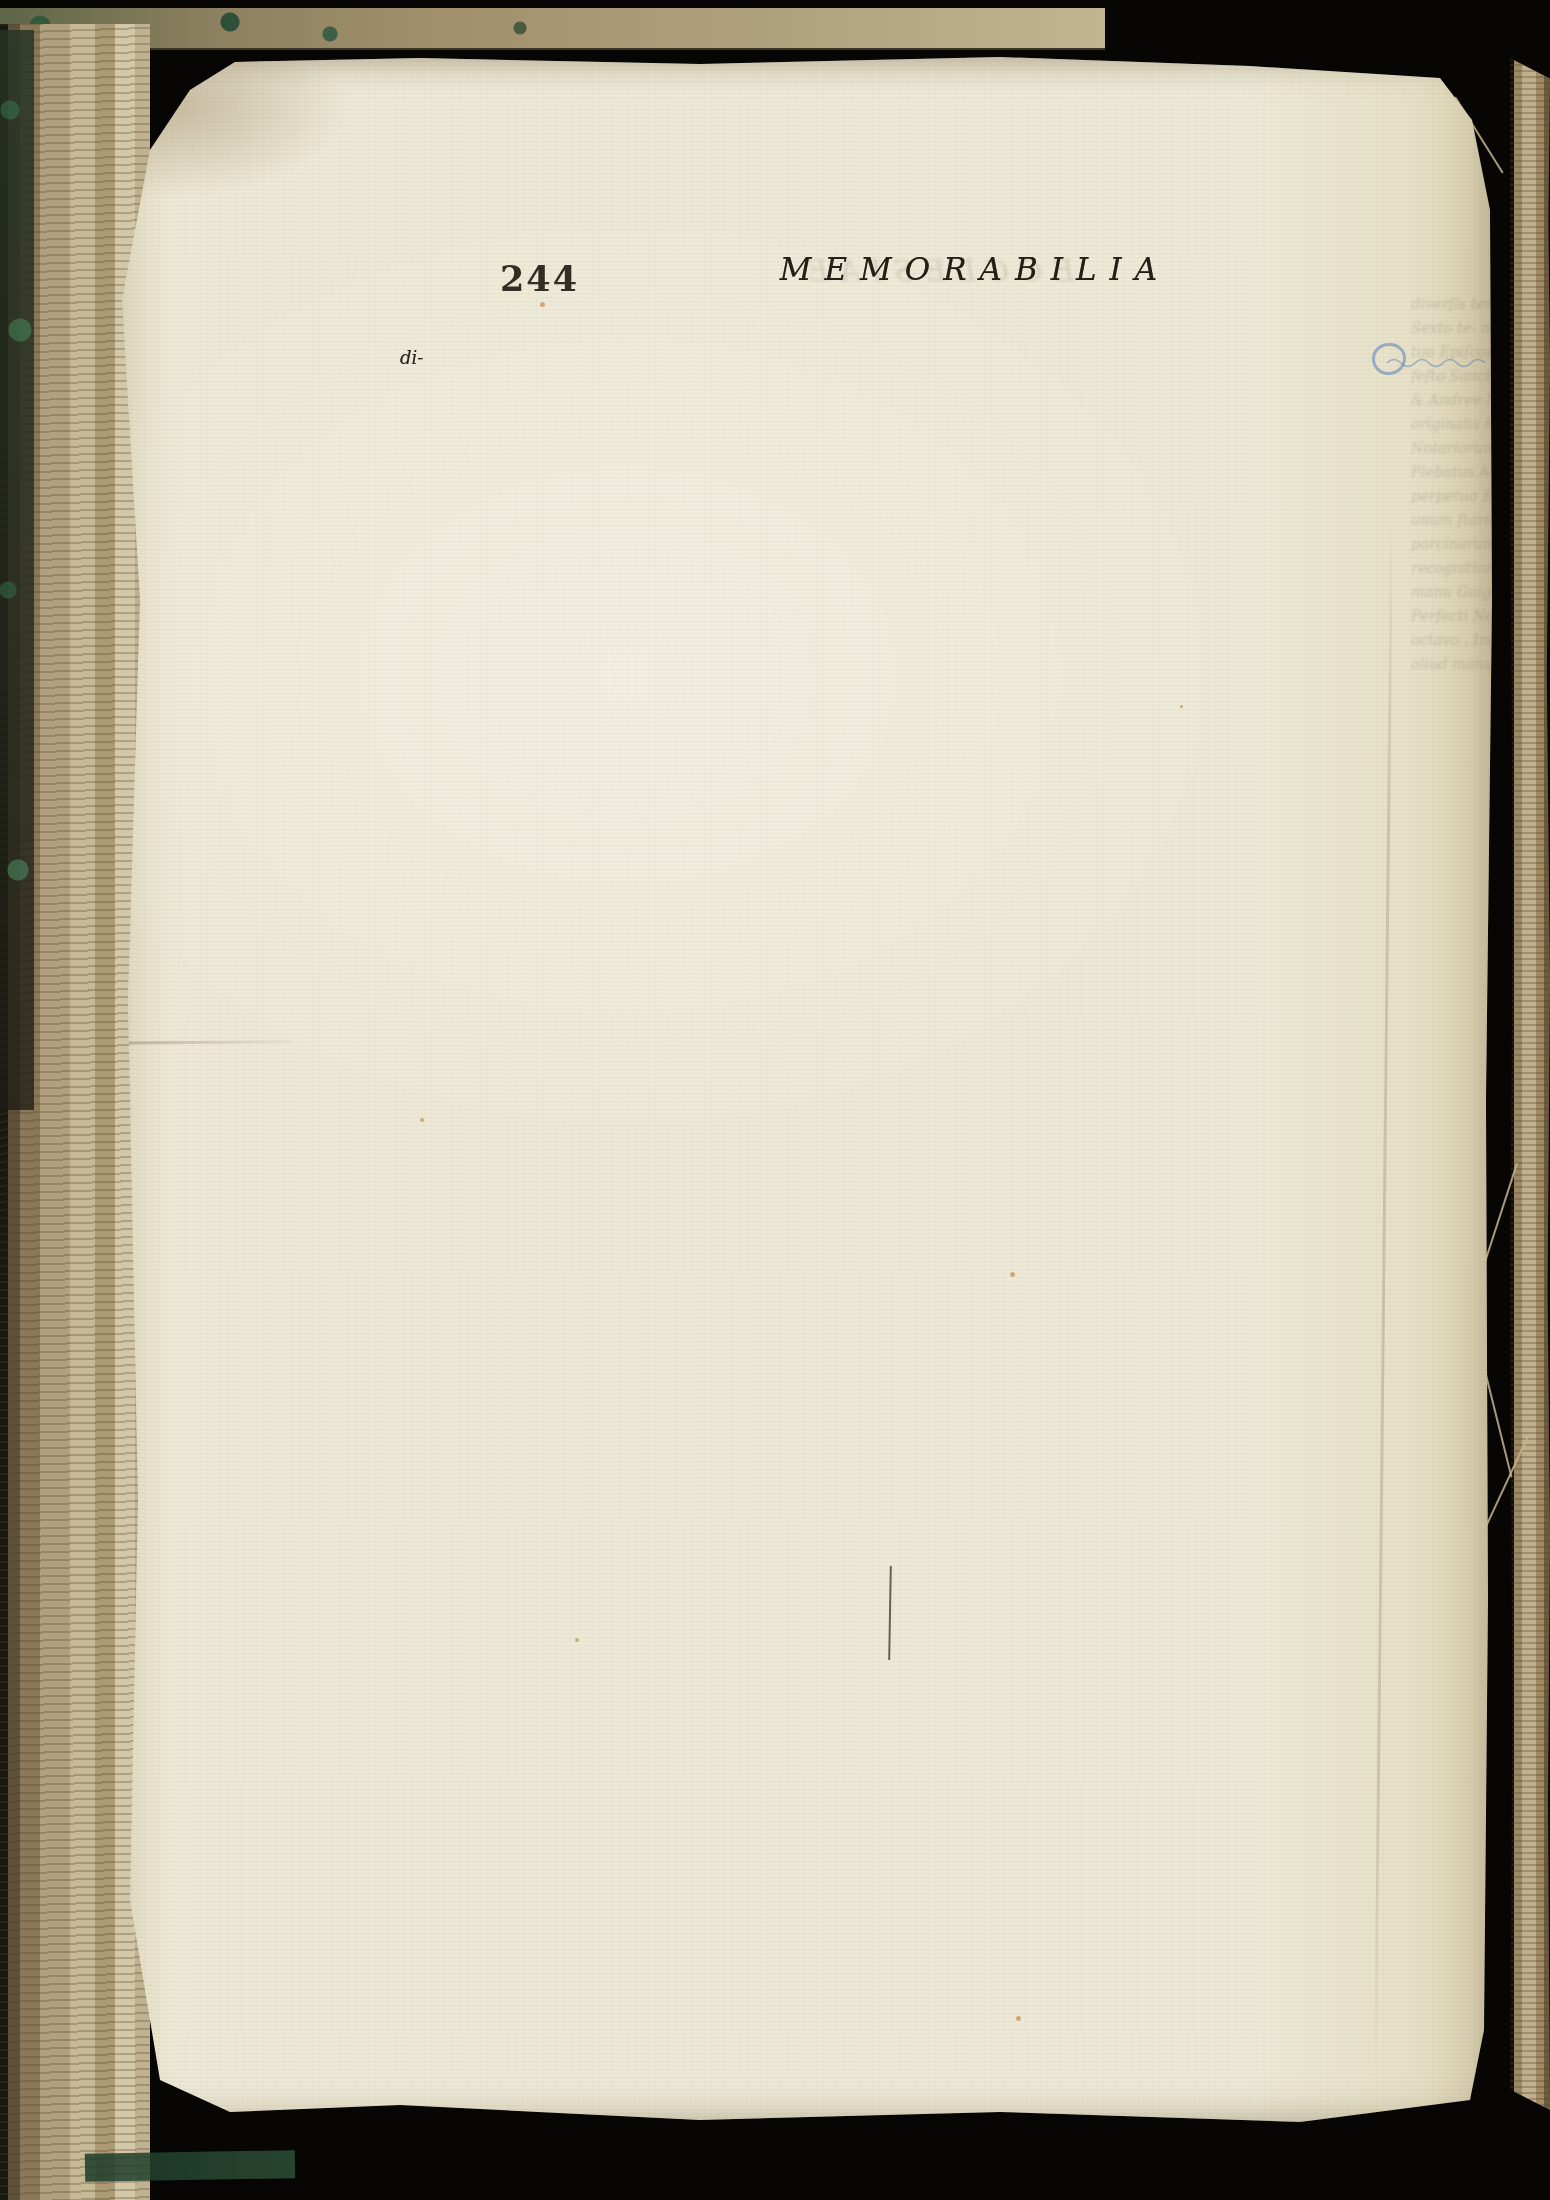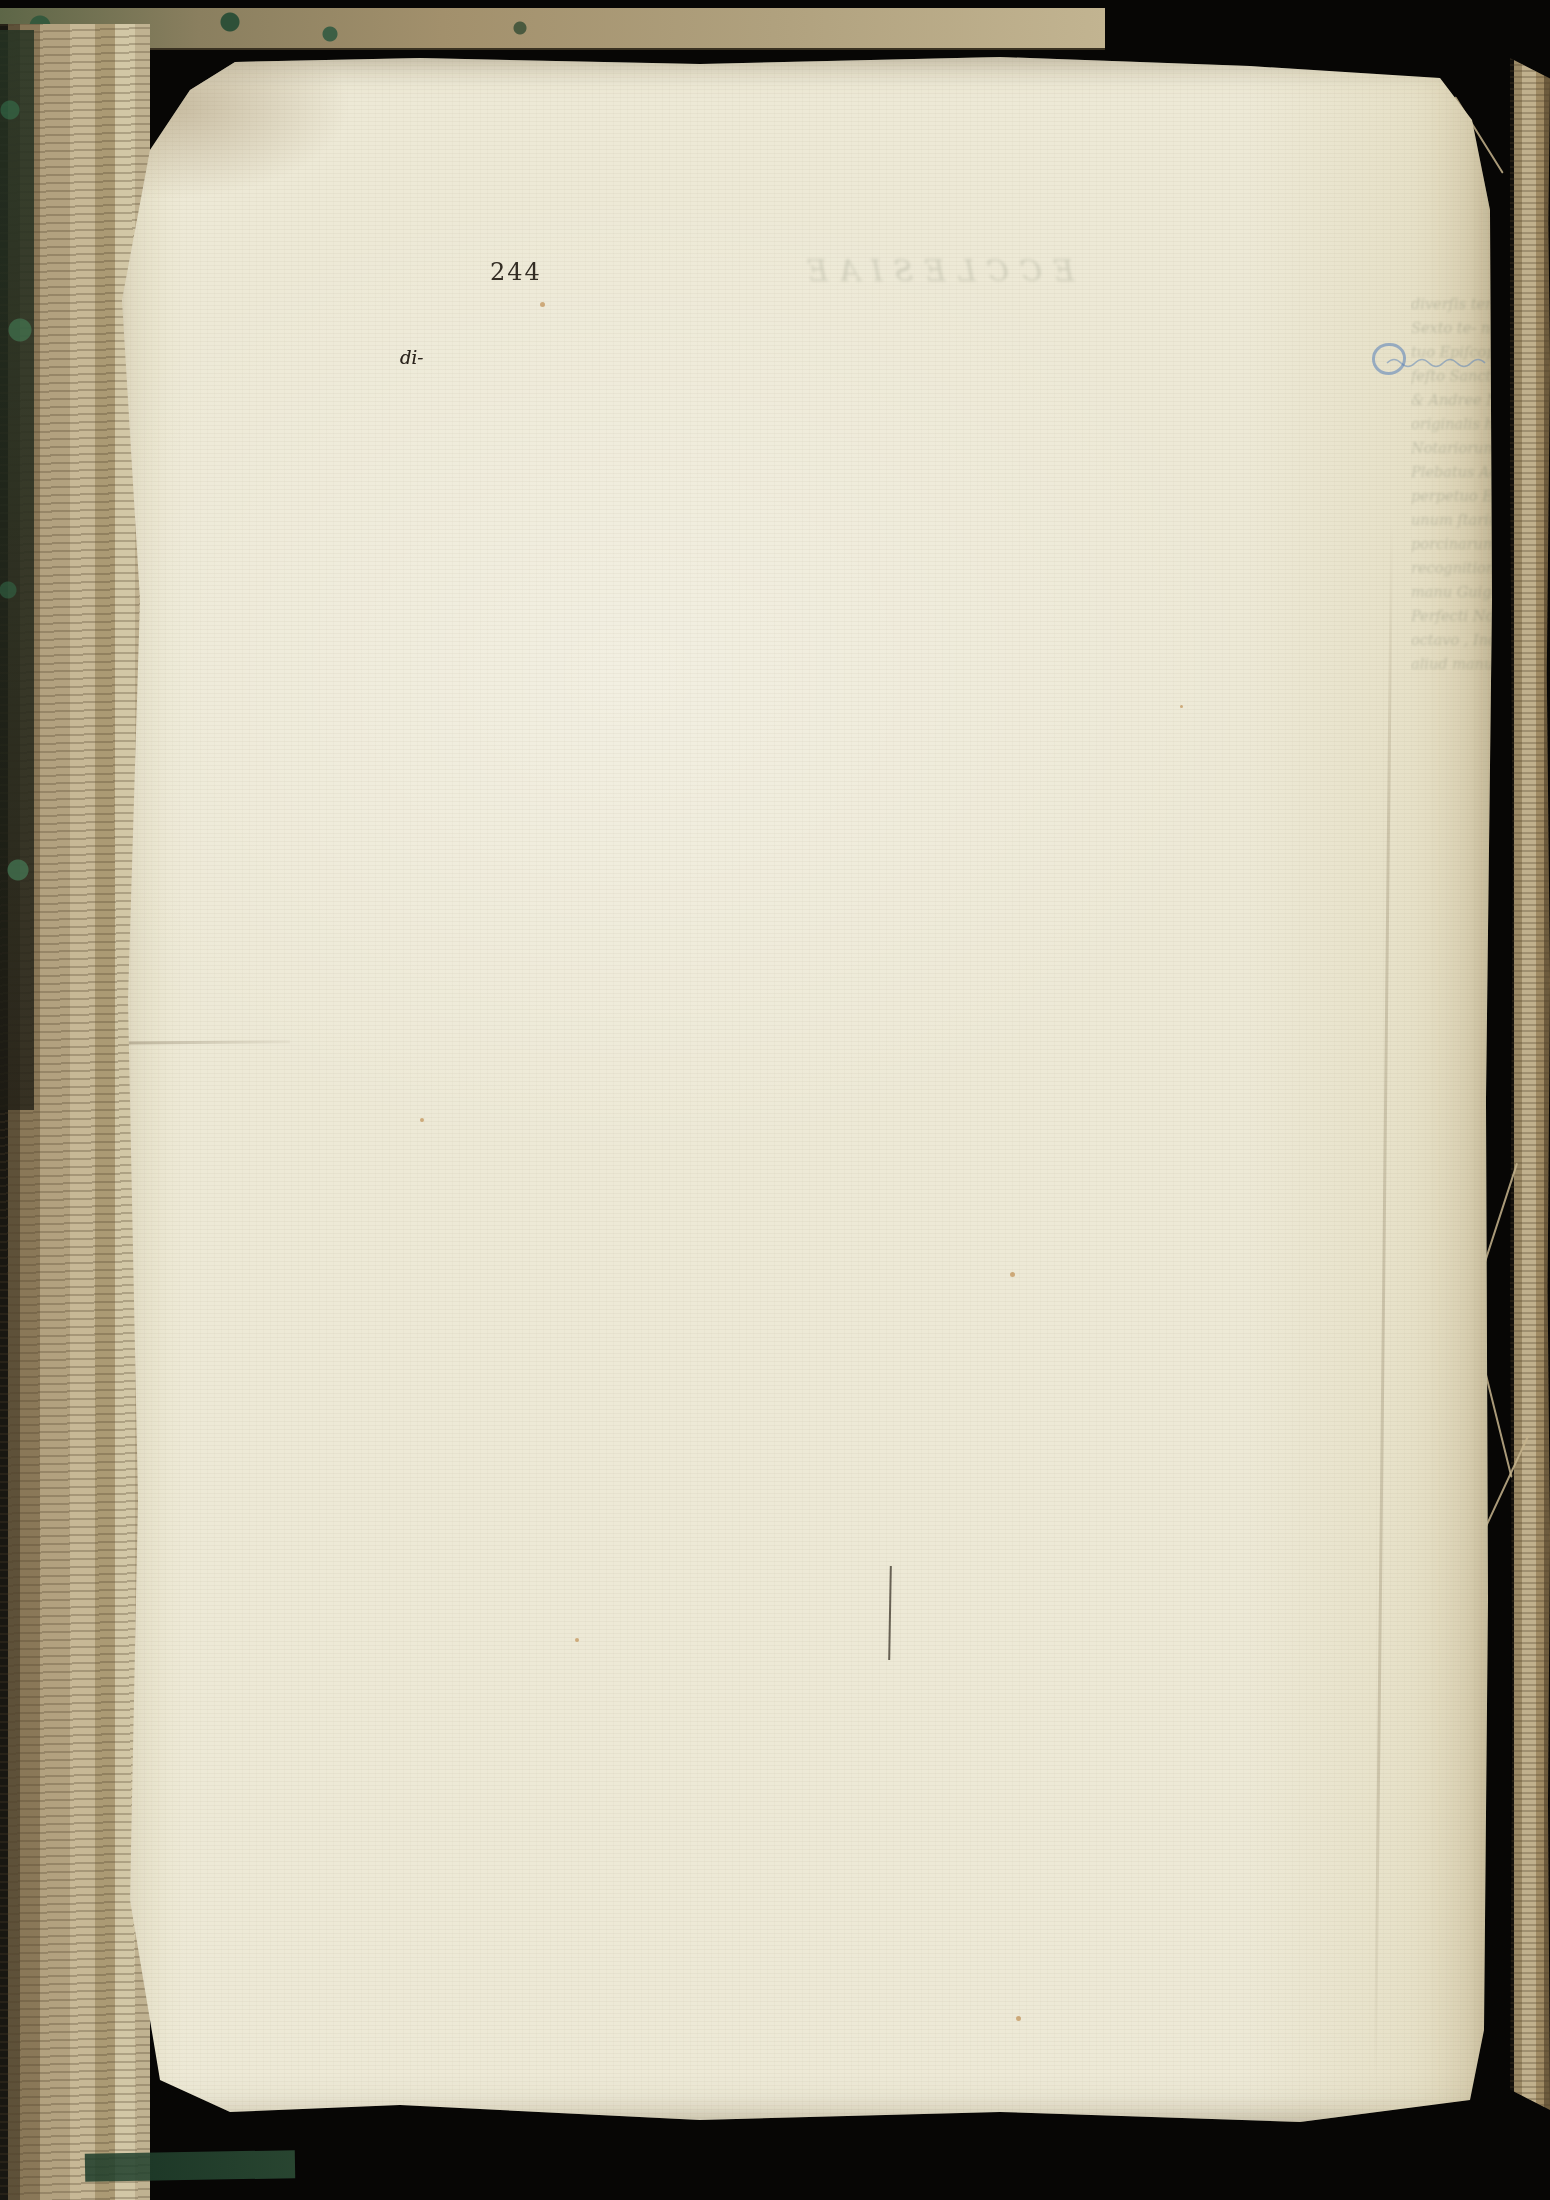--- a/index.html
+++ b/index.html
@@ -87,22 +87,22 @@
     background:linear-gradient(90deg, rgba(110,95,70,.4), rgba(110,95,70,.05));
   }
   .wrinkle{
     left:1287px; top:470px; width:3px; height:1560px; transform:rotate(.6deg);
     background:linear-gradient(180deg, transparent, rgba(120,105,75,.25) 20%, rgba(120,105,75,.25) 80%, transparent);
   }
   .speck{width:5px; height:5px; border-radius:50%; background:#b5772f; opacity:.55;}
 
   
   .pagenum{
-    left:395px; top:206px; font-size:24px; letter-spacing:2px;
-    color:var(--ink,#2a231b); font-style:normal; opacity:.95;
+    left:405px; top:206px; font-size:35px; letter-spacing:2px;
+    color:var(--ink,#2a231b); font-style:normal; opacity:.95;font-weight:bold;
   }
   .runhead{
     left:610px; top:199px; width:540px; text-align:center;
     font-style:italic; font-size:31px; letter-spacing:13px;
     color:#241e16; text-shadow:0 0 .6px rgba(35,28,20,.55);
   }
   .ghost-head{
     left:560px; top:202px; width:560px; text-align:center;
     font-style:italic; font-size:29px; letter-spacing:11px; color:#67705c;
     transform:scaleX(-1); filter:blur(1.6px); opacity:.2; pointer-events:none;
@@ -169,20 +169,21 @@
 
     <div class="speck" style="left:445px; top:250px;"></div>
     <div class="speck" style="left:915px; top:1220px;"></div>
     <div class="speck" style="left:480px; top:1586px; width:4px; height:4px;"></div>
     <div class="speck" style="left:921px; top:1964px;"></div>
     <div class="speck" style="left:325px; top:1066px; width:4px; height:4px;"></div>
     <div class="speck" style="left:1085px; top:653px; width:3px; height:3px;"></div>
 
     <div class="ghost-head">ECCLESIAE</div>
     <div class="pagenum">244</div>
+    <div class="runhead">MEMORABILIA</div>
 
     <div id="col-left" class="col col-left">
         <div class="line"></div>
         <div class="line"></div>
         <div class="line"></div>
         <div class="line"></div>
         <div class="line"></div>
         <div class="line"></div>
         <div class="line"></div>
         <div class="line upr"></div>

